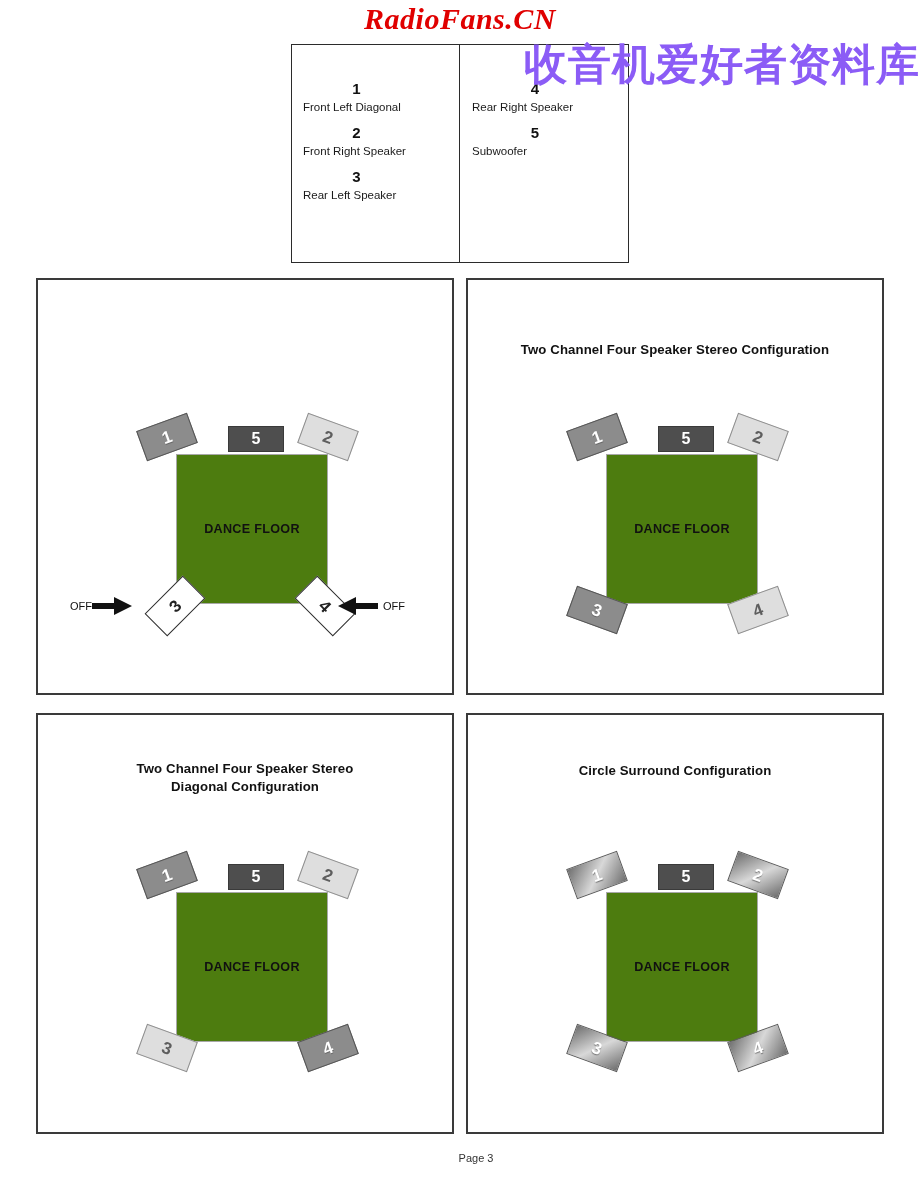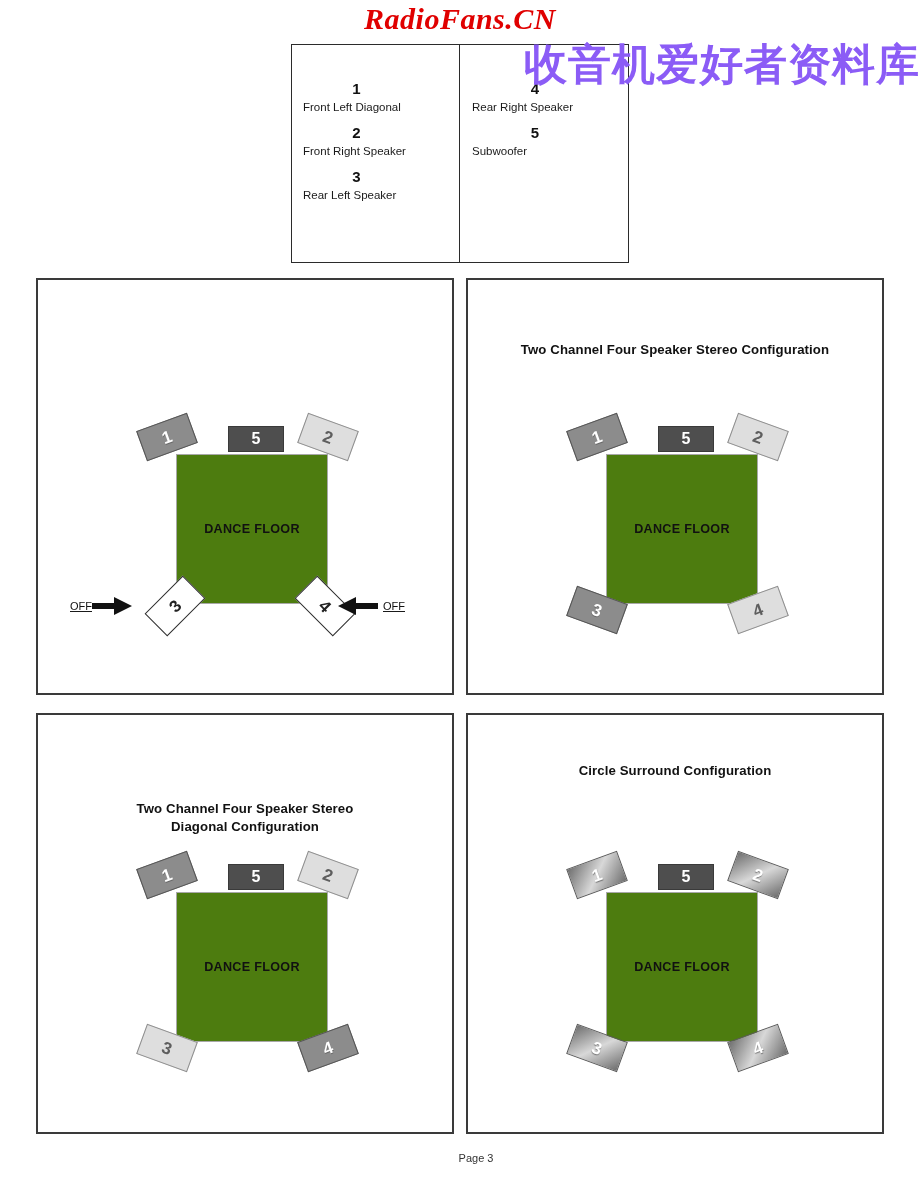--- a/index.html
+++ b/index.html
@@ -59,21 +59,21 @@
   }
   .cs-logo{display:inline-block;font-size:0;line-height:0;position:relative;top:1px;}
   .cs-logo svg{display:block;}
 
   .panel-title{
     position:absolute;left:0;width:100%;text-align:center;
     font-weight:bold;font-size:13.2px;line-height:18px;color:#111;
     letter-spacing:0.1px;
   }
   .panel-title.t1{top:61px;}
-  .panel-title.t2{top:45px;margin-top:40px;}
+  .panel-title.t2{top:45px;}
   .panel-title.t-logo{top:48px;}
 
   
   .stage{position:absolute;left:0;top:0;width:100%;height:100%;}
   .floor{
     position:absolute;
     border:1.5px solid #a8a8a8;background:#4d7c0f;box-sizing:border-box;
   }
   .floor-label{
     position:absolute;left:0;top:50%;width:100%;transform:translateY(-50%);
@@ -97,21 +97,21 @@
   }
 
   .sub{
     position:absolute;width:56px;height:26px;box-sizing:border-box;
     background:#4e4e4e;border:1.2px solid #3a3a3a;color:#ffffff;
     display:flex;align-items:center;justify-content:center;
     font-weight:bold;font-size:16px;line-height:1;
   }
 
   
-  .off-marker{position:absolute;display:flex;align-items:flex-end;height:18px;text-decoration:underline;}
+  .off-marker{position:absolute;display:flex;align-items:flex-end;height:18px;}
   .off-text{font-size:11px;font-weight:normal;color:#111;line-height:18px;}
   .arrow{display:block;}
 
   
   .footer{
     position:absolute;left:16px;top:1152px;width:920px;text-align:center;
     font-size:11px;color:#333;
   }
 </style>
 </head>

